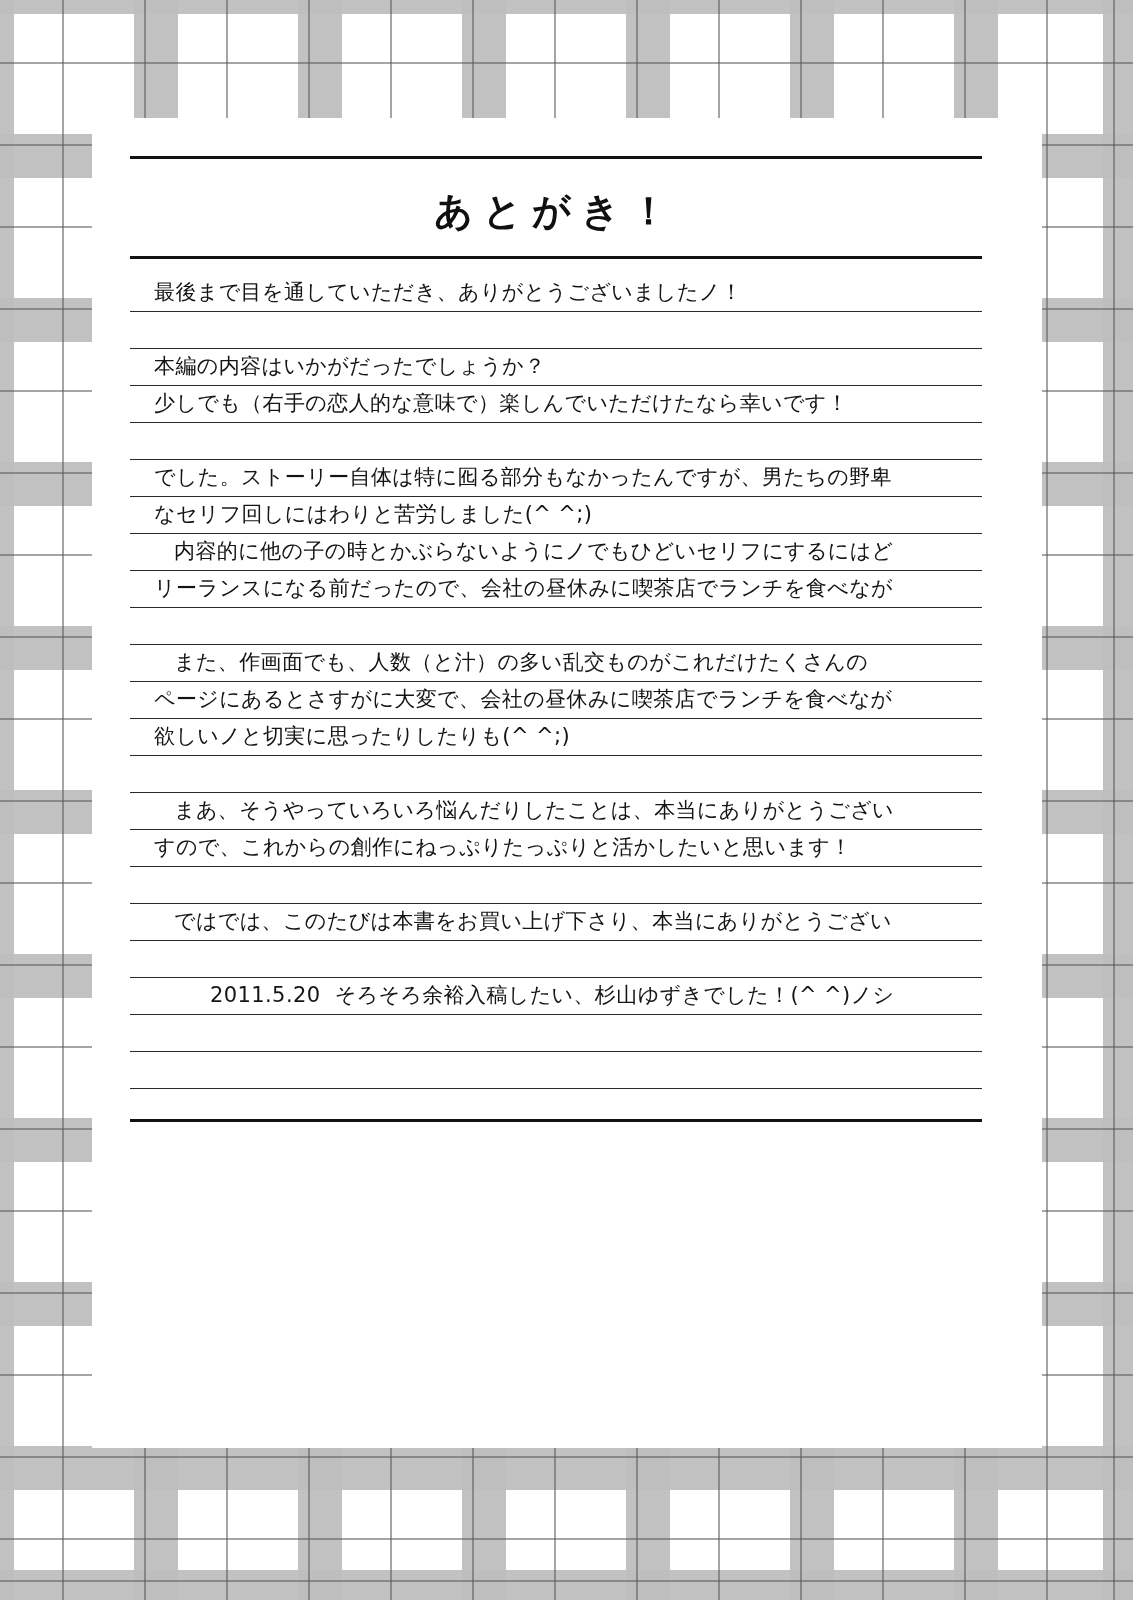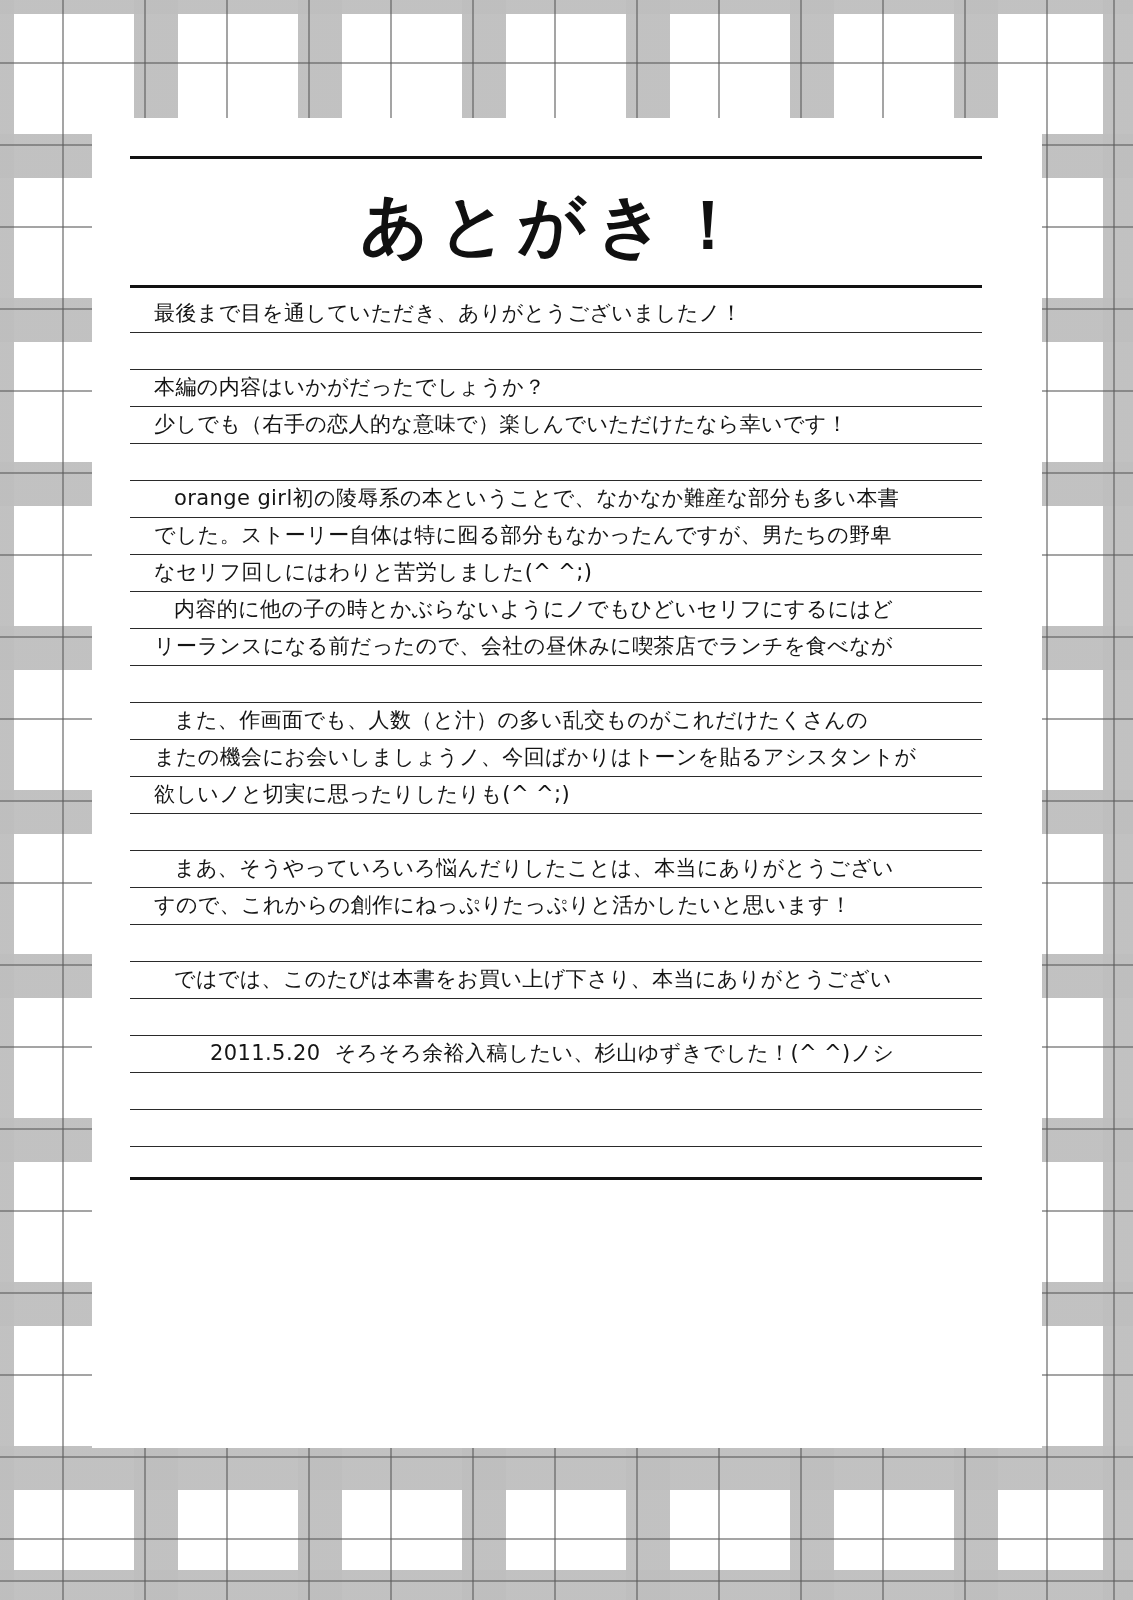--- a/index.html
+++ b/index.html
@@ -58,32 +58,32 @@
     height: 1254px;
   }
 
   
   .rule-thick {
     height: 0;
     border-top: 3px solid #121212;
   }
   .title {
     text-align: center;
-    font-size: 67px;
+    font-size: 38px;
     line-height: 1.0;
     letter-spacing: 10px;
     padding: 33px 0 26px 0;
     color: #101010;
     font-family: "DejaVu Sans", sans-serif;
     font-weight: 700;
   }
 
   
   .lines {
-    margin-top: 8px;
+    margin-top: 16px;
   }
   .line {
     height: 36px;
     border-bottom: 1.5px solid #2a2a2a;
     display: flex;
     align-items: center;
     font-size: 21px;
     color: #141414;
     letter-spacing: 0.4px;
     white-space: pre;
@@ -115,28 +115,27 @@
       <div class="title">あとがき！</div>
 
       <div class="rule-thick"></div>
 
       <div class="lines">
         <div class="line indent2"><span class="txt">最後まで目を通していただき、ありがとうございましたノ！</span></div>
         <div class="line"><span class="txt"></span></div>
         <div class="line indent2"><span class="txt">本編の内容はいかがだったでしょうか？</span></div>
         <div class="line indent2"><span class="txt">少しでも（右手の恋人的な意味で）楽しんでいただけたなら幸いです！</span></div>
         <div class="line"><span class="txt"></span></div>
-        <div class="line indent1"><span class="txt">orange girl初の陵辱系の本ということで、なかなか難産な部分も多い本書</span></div>
         <div class="line indent2"><span class="txt">でした。ストーリー自体は特に囮る部分もなかったんですが、男たちの野卑</span></div>
         <div class="line indent2"><span class="txt">なセリフ回しにはわりと苦労しました(^ ^;)</span></div>
         <div class="line indent1"><span class="txt">内容的に他の子の時とかぶらないようにノでもひどいセリフにするにはど</span></div>
         <div class="line indent2"><span class="txt">リーランスになる前だったので、会社の昼休みに喫茶店でランチを食べなが</span></div>
         <div class="line"><span class="txt"></span></div>
         <div class="line indent1"><span class="txt">また、作画面でも、人数（と汁）の多い乱交ものがこれだけたくさんの</span></div>
-        <div class="line indent2"><span class="txt">またの機会にお会いしましょうノ、今回ばかりはトーンを貼るアシスタントが</span></div>
+        <div class="line indent2"><span class="txt">ページにあるとさすがに大変で、会社の昼休みに喫茶店でランチを食べなが</span></div>
         <div class="line indent2"><span class="txt">欲しいノと切実に思ったりしたりも(^ ^;)</span></div>
         <div class="line"><span class="txt"></span></div>
         <div class="line indent1"><span class="txt">まあ、そうやっていろいろ悩んだりしたことは、本当にありがとうござい</span></div>
         <div class="line indent2"><span class="txt">すので、これからの創作にねっぷりたっぷりと活かしたいと思います！</span></div>
         <div class="line"><span class="txt"></span></div>
         <div class="line indent1"><span class="txt">ではでは、このたびは本書をお買い上げ下さり、本当にありがとうござい</span></div>
         <div class="line"><span class="txt"></span></div>
         <div class="line indent3"><span class="txt">2011.5.20  そろそろ余裕入稿したい、杉山ゆずきでした！(^ ^)ノシ</span></div>
         <div class="line"><span class="txt"></span></div>
         <div class="line"><span class="txt"></span></div>

